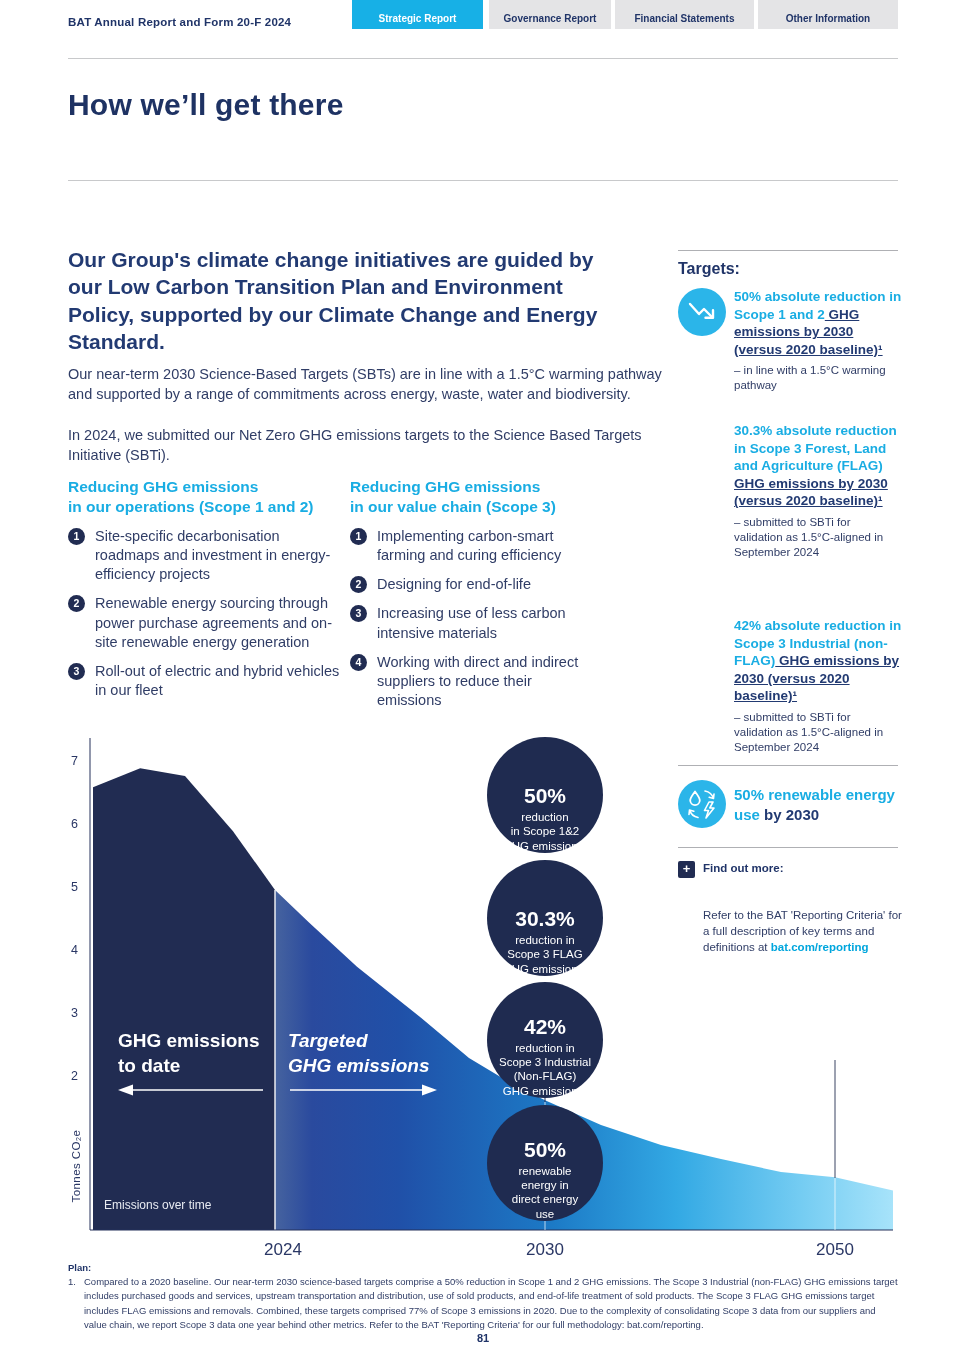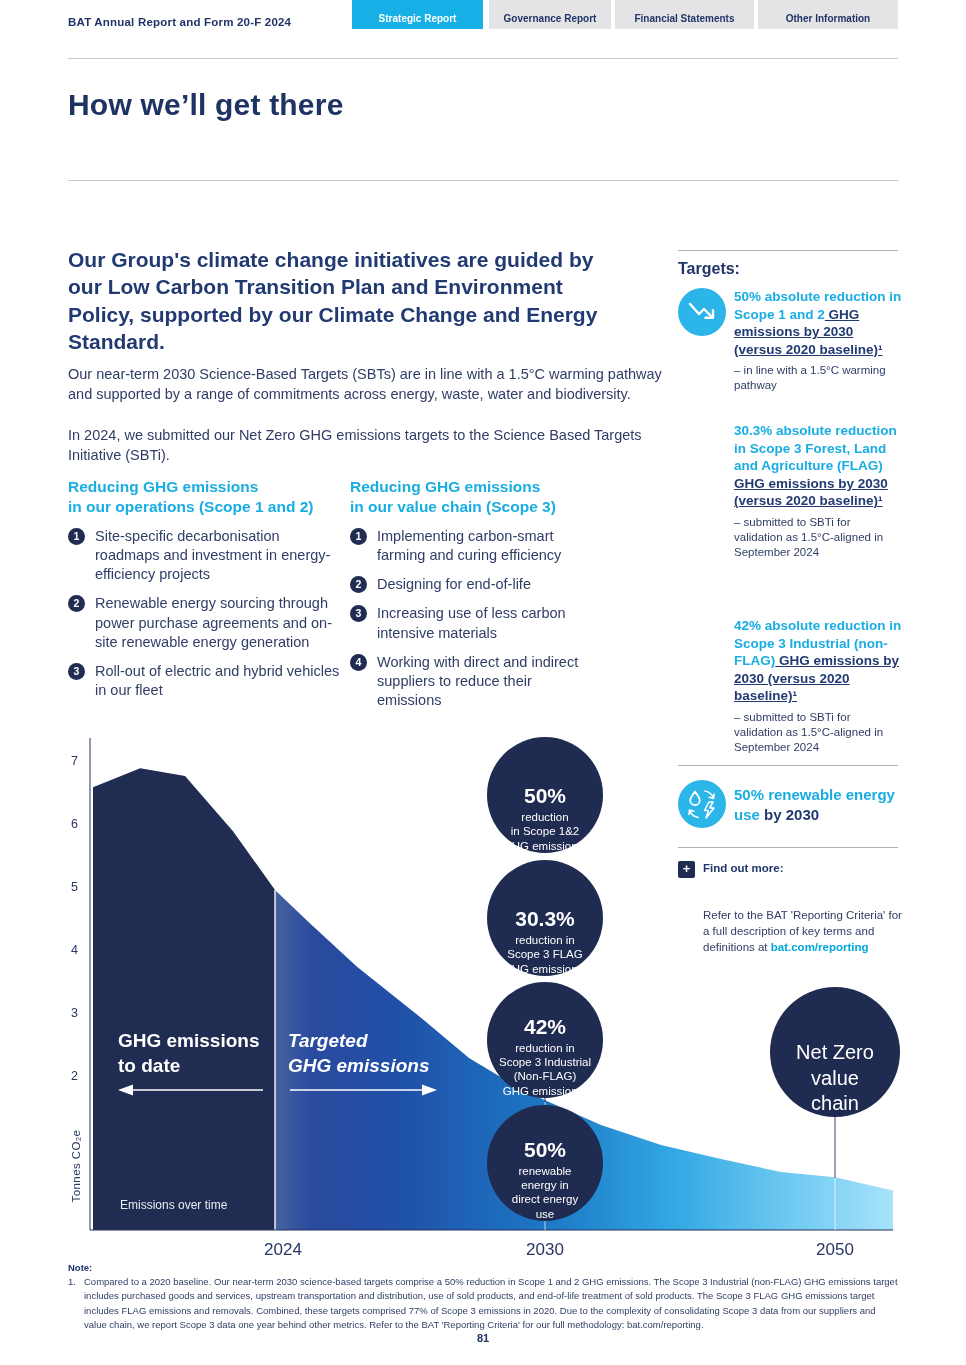--- a/index.html
+++ b/index.html
@@ -194,21 +194,21 @@
   <div class="abs ytick" style="left:48px;top:880px;">5</div>
   <div class="abs ytick" style="left:48px;top:943px;">4</div>
   <div class="abs ytick" style="left:48px;top:1006px;">3</div>
   <div class="abs ytick" style="left:48px;top:1069px;">2</div>
   <div class="abs ylabel" style="left:6px;top:1160px;">Tonnes CO₂e</div>
 
   <div class="abs region-label pre" style="left:118px;top:1028px;">GHG emissions
 to date</div>
   <div class="abs region-label pre" style="left:288px;top:1028px;font-style:italic;">Targeted
 GHG emissions</div>
-  <div class="abs chart-note" style="left:120px;top:1198px;text-align:center;">Emissions over time</div>
+  <div class="abs chart-note" style="left:104px;top:1198px;text-align:center;">Emissions over time</div>
 
   <div class="abs mcircle" style="left:487px;top:737px;width:116px;height:116px;">
     <div class="val">50%</div>
     <div class="lines pre">reduction
 in Scope 1&amp;2
 GHG emissions¹</div>
   </div>
   <div class="abs mcircle" style="left:487px;top:860px;width:116px;height:116px;">
     <div class="val">30.3%</div>
     <div class="lines pre">reduction in
@@ -222,30 +222,25 @@
 (Non-FLAG)
 GHG emissions¹</div>
   </div>
   <div class="abs mcircle" style="left:487px;top:1105px;width:116px;height:116px;">
     <div class="val">50%</div>
     <div class="lines pre">renewable
 energy in
 direct energy
 use</div>
   </div>
-  <div class="abs mcircle" style="left:770px;top:987px;width:130px;height:130px;">
-    <div class="nz pre">Net Zero
-value
-chain</div>
-  </div>
 
   <div class="abs xtick" style="left:243px;top:1240px;">2024</div>
   <div class="abs xtick" style="left:505px;top:1240px;">2030</div>
   <div class="abs xtick" style="left:795px;top:1240px;">2050</div>
 
-  <div class="abs note-label" style="left:68px;top:1262px;">Note:</div>
+  <div class="abs note-label" style="left:68px;top:1262px;">Plan:</div>
   <div class="abs note-item" style="left:68px;top:1275px;width:832px;">
     <span class="n">1.</span>
     <span>Compared to a 2020 baseline. Our near-term 2030 science-based targets comprise a 50% reduction in Scope 1 and 2 GHG emissions. The Scope 3 Industrial (non-FLAG) GHG emissions target includes purchased goods and services, upstream transportation and distribution, use of sold products, and end-of-life treatment of sold products. The Scope 3 FLAG GHG emissions target includes FLAG emissions and removals. Combined, these targets comprised 77% of Scope 3 emissions in 2020. Due to the complexity of consolidating Scope 3 data from our suppliers and value chain, we report Scope 3 data one year behind other metrics. Refer to the BAT 'Reporting Criteria' for our full methodology: bat.com/reporting.</span>
   </div>
   <div class="abs pagenum" style="left:463px;top:1332px;">81</div>
 
 </div>
 
 </body></html>

